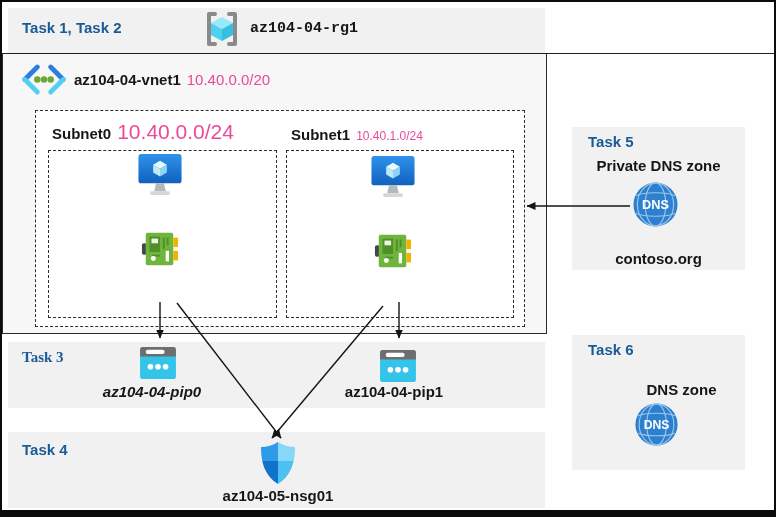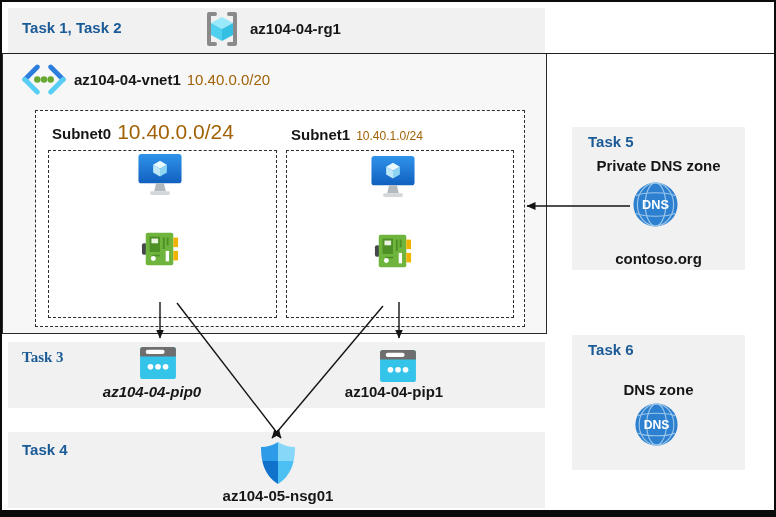--- a/index.html
+++ b/index.html
@@ -7,21 +7,21 @@
     position:relative;width:776px;height:517px;background:#ffffff;
     font-family:"Liberation Sans","DejaVu Sans",sans-serif;overflow:hidden;
   }
   .abs{position:absolute;}
   .frame{left:0;top:0;right:0;bottom:0;border:2px solid #0b0b0b;border-bottom-width:7px;z-index:60;pointer-events:none;}
   .topline{left:0;top:53px;width:776px;height:0;border-top:1px solid #1f1f1f;z-index:5;}
   .band{background:#f1f1f1;}
   .task-heading{font-size:15px;font-weight:bold;color:#1a5a96;white-space:nowrap;}
   .res-label{font-size:15px;font-weight:bold;color:#161616;white-space:nowrap;}
   .sub-label{font-size:13.5px;color:#333;white-space:nowrap;}
-  .cidr{font-weight:normal;color:#a16207;margin-left:6px;}
+  .cidr{font-weight:normal;color:#ec4899;margin-left:6px;}
   .vnet-box{left:2px;top:53px;width:543px;height:279px;background:#f7f7f7;border:1px solid #2a2a2a;z-index:2;}
   .outer-dashed{left:35px;top:110px;width:488px;height:215px;background:#ffffff;border:1px dashed #2d2d2d;z-index:6;}
   .subnet-box{border:1px dashed #2d2d2d;z-index:7;background:transparent;}
   .center{text-align:center;}
   svg{display:block;}
   .arrows{left:0;top:0;z-index:40;pointer-events:none;}
 </style>
 </head>
 <body>
 
@@ -34,21 +34,21 @@
 
   <span class="abs" style="left:202px;top:9px;z-index:8;">
     <svg width="40" height="40" viewBox="0 0 40 40">
       <path d="M13 5 H7 V35 H13" fill="none" stroke="#8a8a8a" stroke-width="4" stroke-linejoin="round" stroke-linecap="round"></path>
       <path d="M27 5 H33 V35 H27" fill="none" stroke="#8a8a8a" stroke-width="4" stroke-linejoin="round" stroke-linecap="round"></path>
       <polygon points="20,8 31,14 20,20 9,14" fill="#9ae9fb"></polygon>
       <polygon points="9,14 20,20 20,32 9,26" fill="#4fd0ef"></polygon>
       <polygon points="31,14 20,20 20,32 31,26" fill="#35bfe2"></polygon>
     </svg>
   </span>
-  <div class="abs res-label" style="left:250px;top:20px;">az104-04-rg1</div>
+  <div class="abs res-label" style="left:250px;top:20px;font-family:Liberation Mono, monospace;">az104-04-rg1</div>
 
   <div class="abs vnet-box"></div>
   <span class="abs" style="left:22px;top:63px;z-index:8;">
     <svg width="44" height="33" viewBox="0 0 46 34">
       <polyline points="16,4 3,17" fill="none" stroke="#2c7ddd" stroke-width="5" stroke-linecap="round"></polyline>
       <polyline points="3,17 16,30" fill="none" stroke="#55cdf5" stroke-width="5" stroke-linecap="round"></polyline>
       <polyline points="30,4 43,17" fill="none" stroke="#2c7ddd" stroke-width="5" stroke-linecap="round"></polyline>
       <polyline points="43,17 30,30" fill="none" stroke="#55cdf5" stroke-width="5" stroke-linecap="round"></polyline>
       <circle cx="16" cy="17" r="3.4" fill="#6aa834"></circle>
       <circle cx="23" cy="17" r="3.4" fill="#6aa834"></circle>
@@ -195,21 +195,21 @@
       <ellipse cx="24" cy="24" rx="10.5" ry="22" fill="none" stroke="#9cc6ea" stroke-width="1.2"></ellipse>
       <ellipse cx="24" cy="24" rx="18.5" ry="22" fill="none" stroke="#9cc6ea" stroke-width="1.2"></ellipse>
       <path d="M4 15 C12 11 36 11 44 15 M4 33 C12 37 36 37 44 33" fill="none" stroke="#9cc6ea" stroke-width="1.2"></path>
       <text x="24" y="29" text-anchor="middle" font-size="13" font-weight="bold" fill="#ffffff" font-family="Liberation Sans, sans-serif">DNS</text>
     </svg>
   </span>
   <div class="abs res-label center" style="left:572px;top:233px;width:173px;margin-top:17px;">contoso.org</div>
 
   <div class="abs band" style="left:572px;top:335px;width:173px;height:135px;"></div>
   <div class="abs task-heading" style="left:588px;top:341px;">Task 6</div>
-  <div class="abs res-label center" style="left:572px;top:381px;width:173px;">DNS zone</div>
+  <div class="abs res-label center" style="left:572px;top:381px;width:173px;padding-left:23px;">DNS zone</div>
   <span class="abs" style="left:634px;top:402px;z-index:8;">
     <svg width="45" height="45" viewBox="0 0 48 48">
       <circle cx="24" cy="24" r="22.5" fill="#2c80cf"></circle>
       <ellipse cx="24" cy="24" rx="10.5" ry="22" fill="none" stroke="#9cc6ea" stroke-width="1.2"></ellipse>
       <ellipse cx="24" cy="24" rx="18.5" ry="22" fill="none" stroke="#9cc6ea" stroke-width="1.2"></ellipse>
       <path d="M4 15 C12 11 36 11 44 15 M4 33 C12 37 36 37 44 33" fill="none" stroke="#9cc6ea" stroke-width="1.2"></path>
       <text x="24" y="29" text-anchor="middle" font-size="13" font-weight="bold" fill="#ffffff" font-family="Liberation Sans, sans-serif">DNS</text>
     </svg>
   </span>
 

